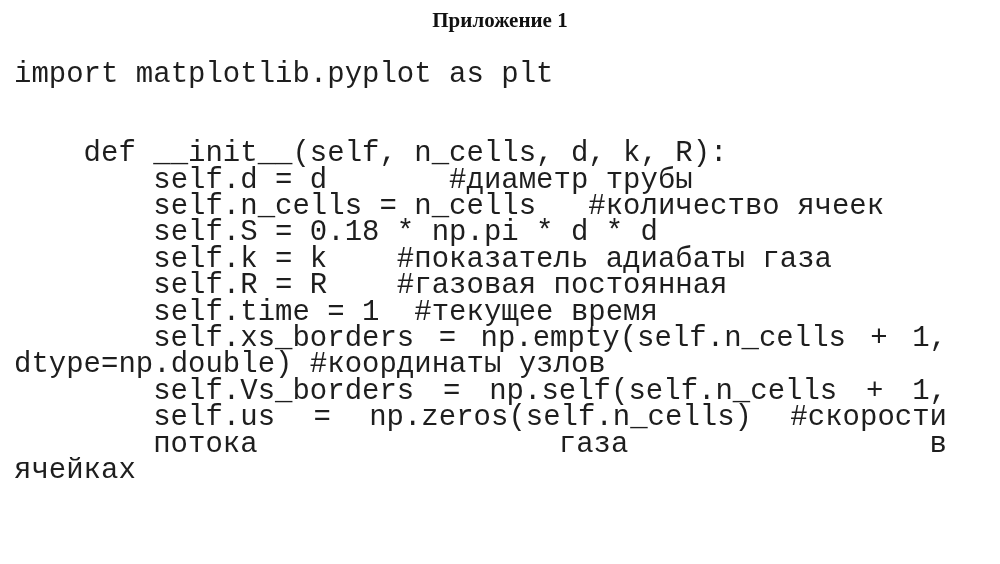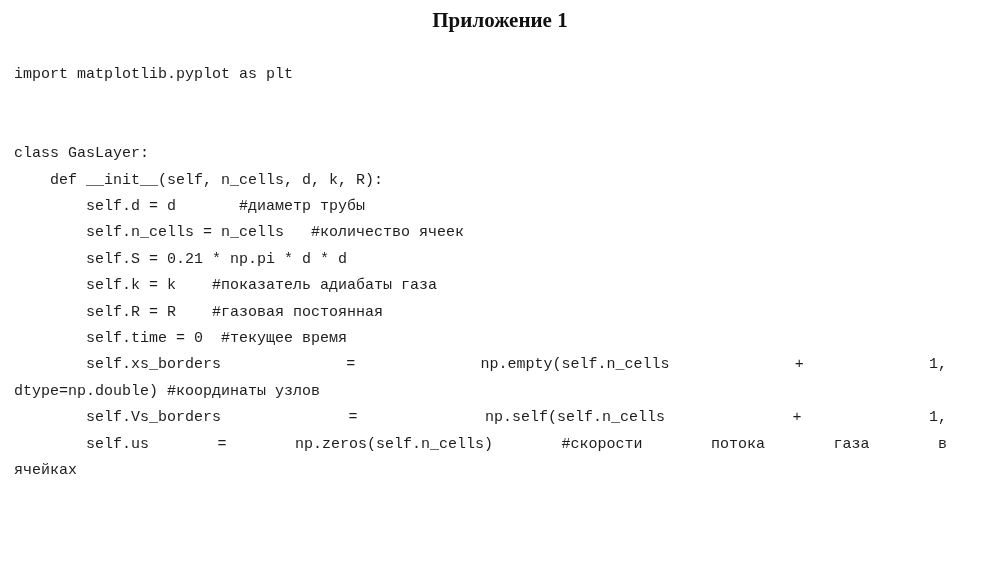--- a/index.html
+++ b/index.html
@@ -24,21 +24,21 @@
     font-family: "Liberation Serif", serif;
     font-weight: bold;
     font-size: 21px;
     line-height: 26px;
     color: #111111;
   }
   .code {
     margin: 29px 0 8px 14px;
     width: 933px;
     font-family: "Liberation Mono", "DejaVu Sans Mono", monospace;
-    font-size: 15px;
+    font-size: 29px;
     line-height: 26.4px;
     color: #1e1e1e;
   }
   .code-line {
     min-height: 26.4px;
     white-space: pre;
   }
   .code-line.justified {
     white-space: normal;
     text-align: justify;
@@ -49,27 +49,26 @@
 </style>
 </head>
 <body>
 
 <div class="page">
   <h1 class="title">Приложение 1</h1>
   <div class="code">
     <div class="code-line">import matplotlib.pyplot as plt</div>
     <div class="code-line"></div>
     <div class="code-line"></div>
-    <div class="code-line">class GasLayer:</div>
     <div class="code-line">    def __init__(self, n_cells, d, k, R):</div>
     <div class="code-line">        self.d = d       #диаметр трубы</div>
     <div class="code-line">        self.n_cells = n_cells   #количество ячеек</div>
-    <div class="code-line">        self.S = 0.21 * np.pi * d * d</div>
+    <div class="code-line">        self.S = 0.18 * np.pi * d * d</div>
     <div class="code-line">        self.k = k    #показатель адиабаты газа</div>
     <div class="code-line">        self.R = R    #газовая постоянная</div>
-    <div class="code-line">        self.time = 0  #текущее время</div>
+    <div class="code-line">        self.time = 1  #текущее время</div>
     <div class="code-line justified">self.xs_borders = np.empty(self.n_cells + 1,</div>
     <div class="code-line">dtype=np.double) #координаты узлов</div>
     <div class="code-line justified">self.Vs_borders = np.self(self.n_cells + 1,</div>
     <div class="code-line justified">self.us = np.zeros(self.n_cells) #скорости потока газа в</div>
     <div class="code-line">ячейках</div>
   </div>
 </div>
 
 </body></html>

